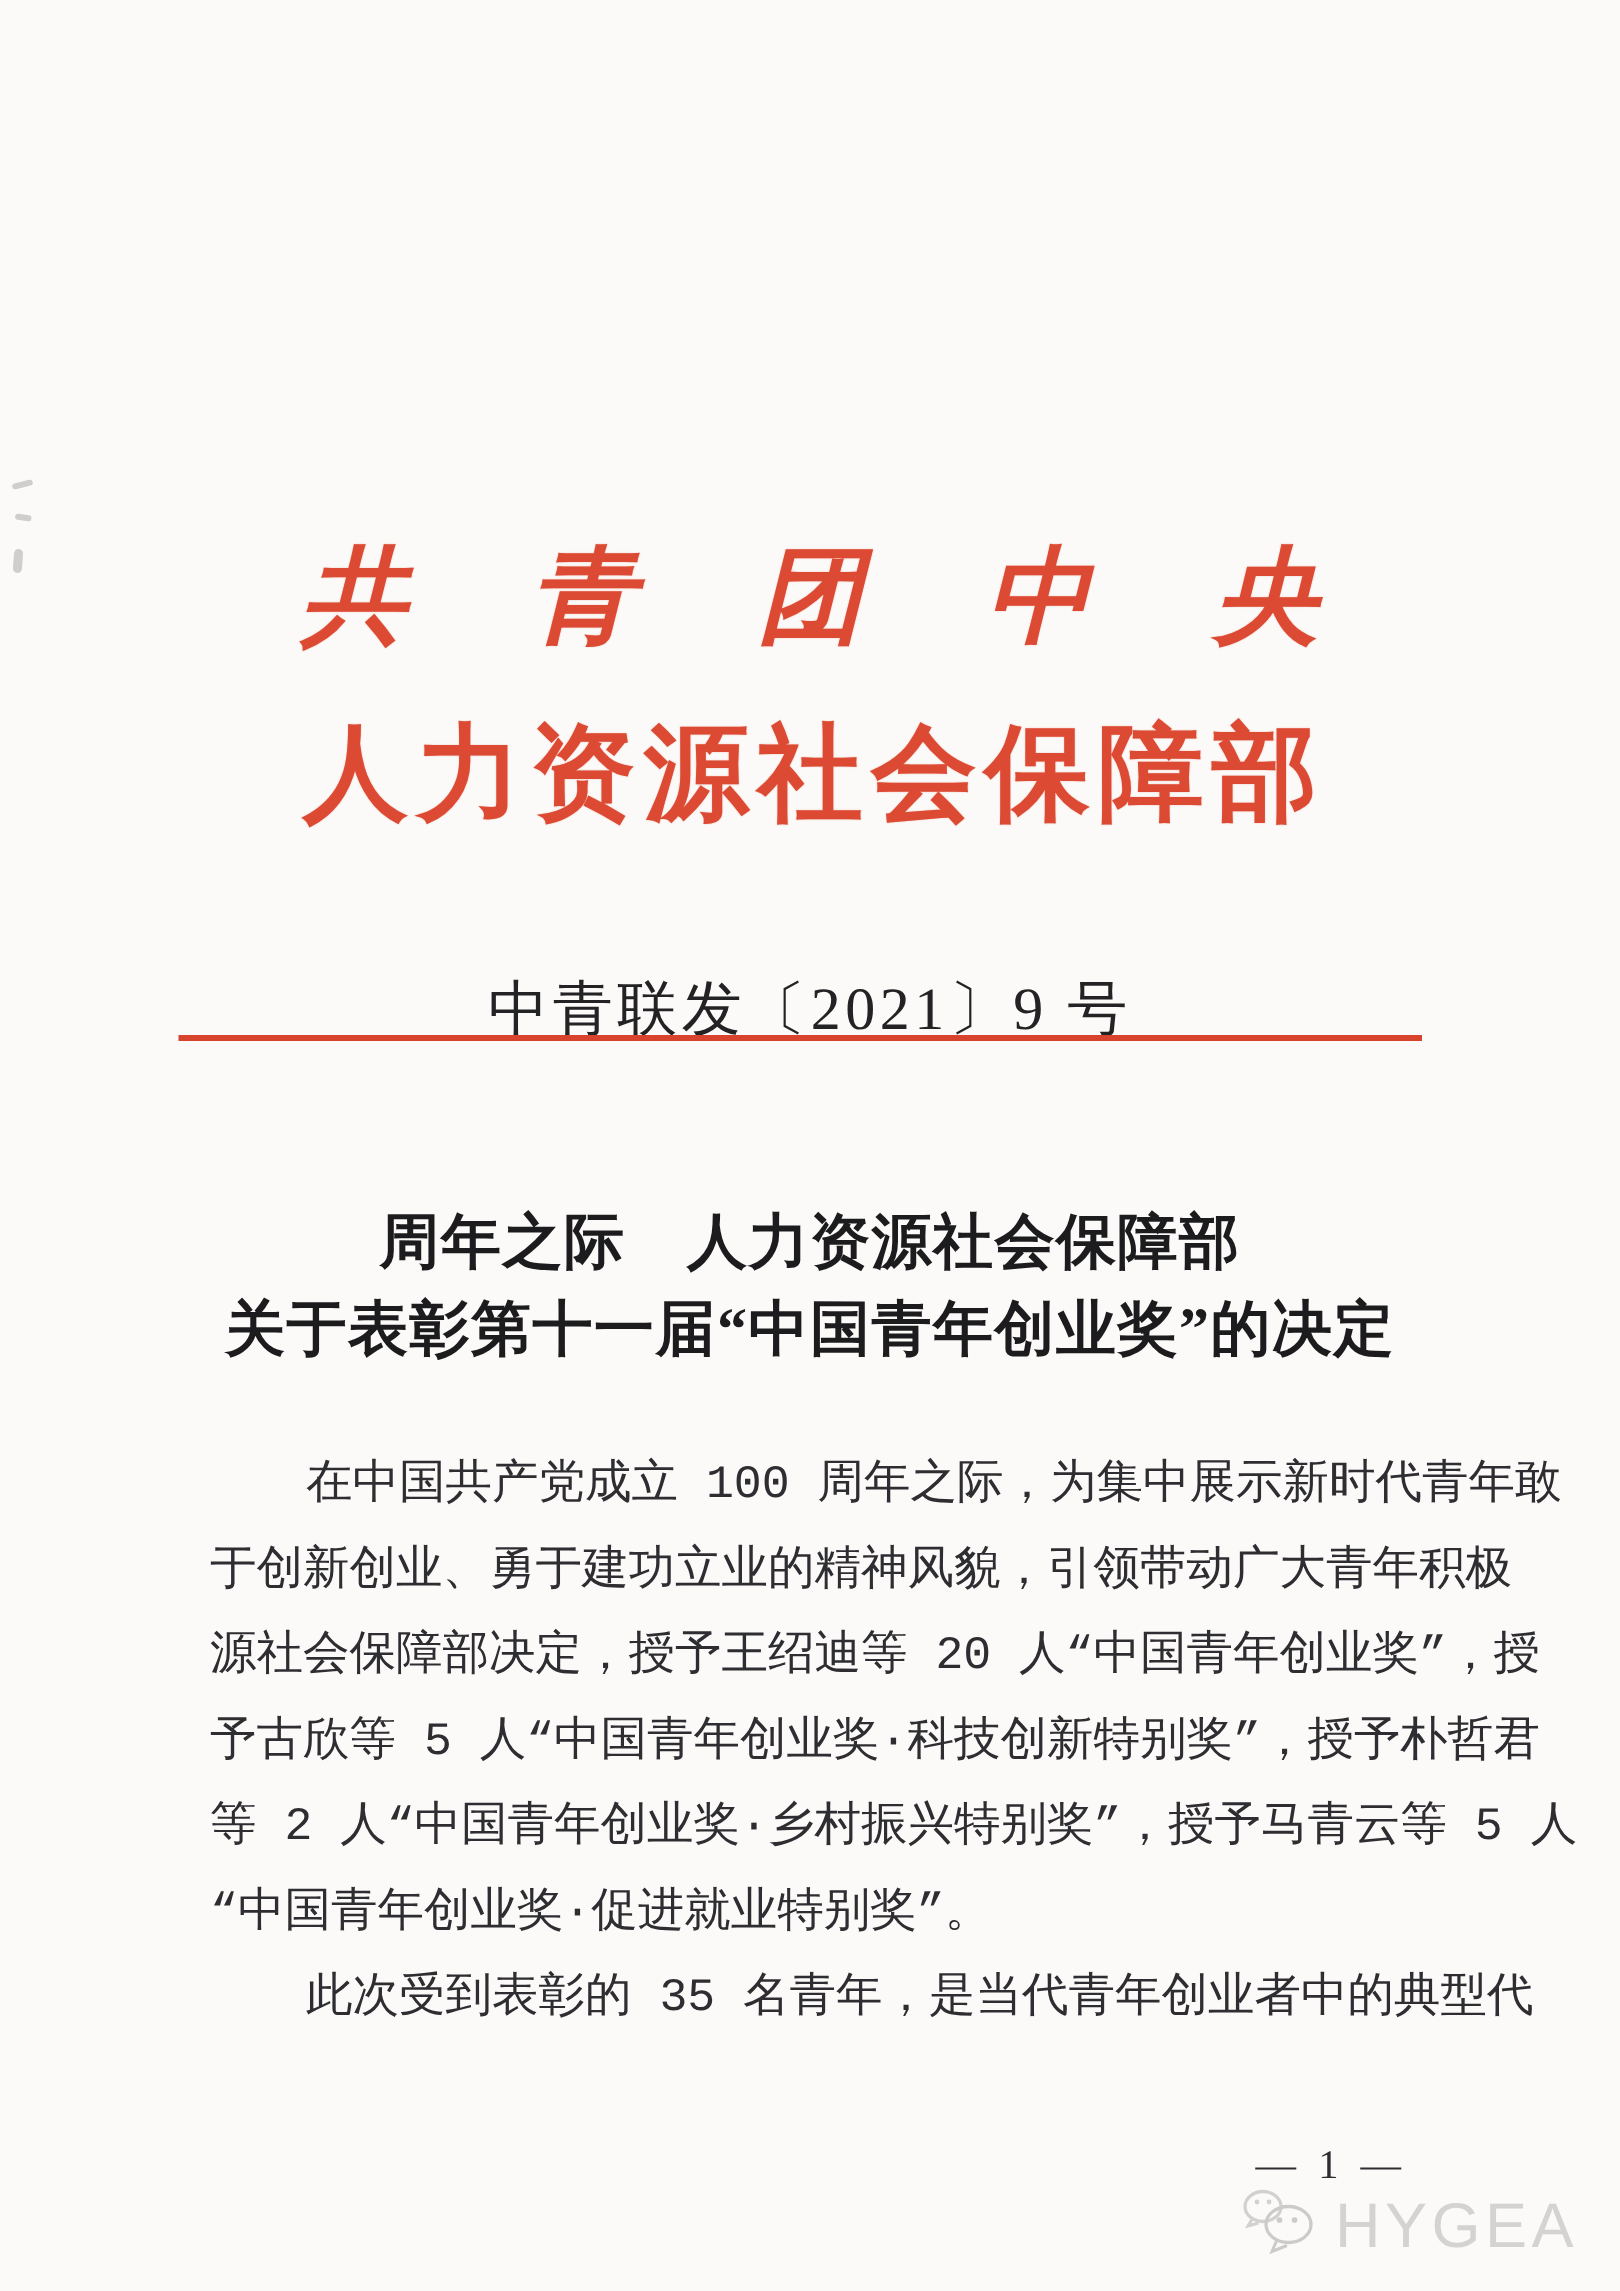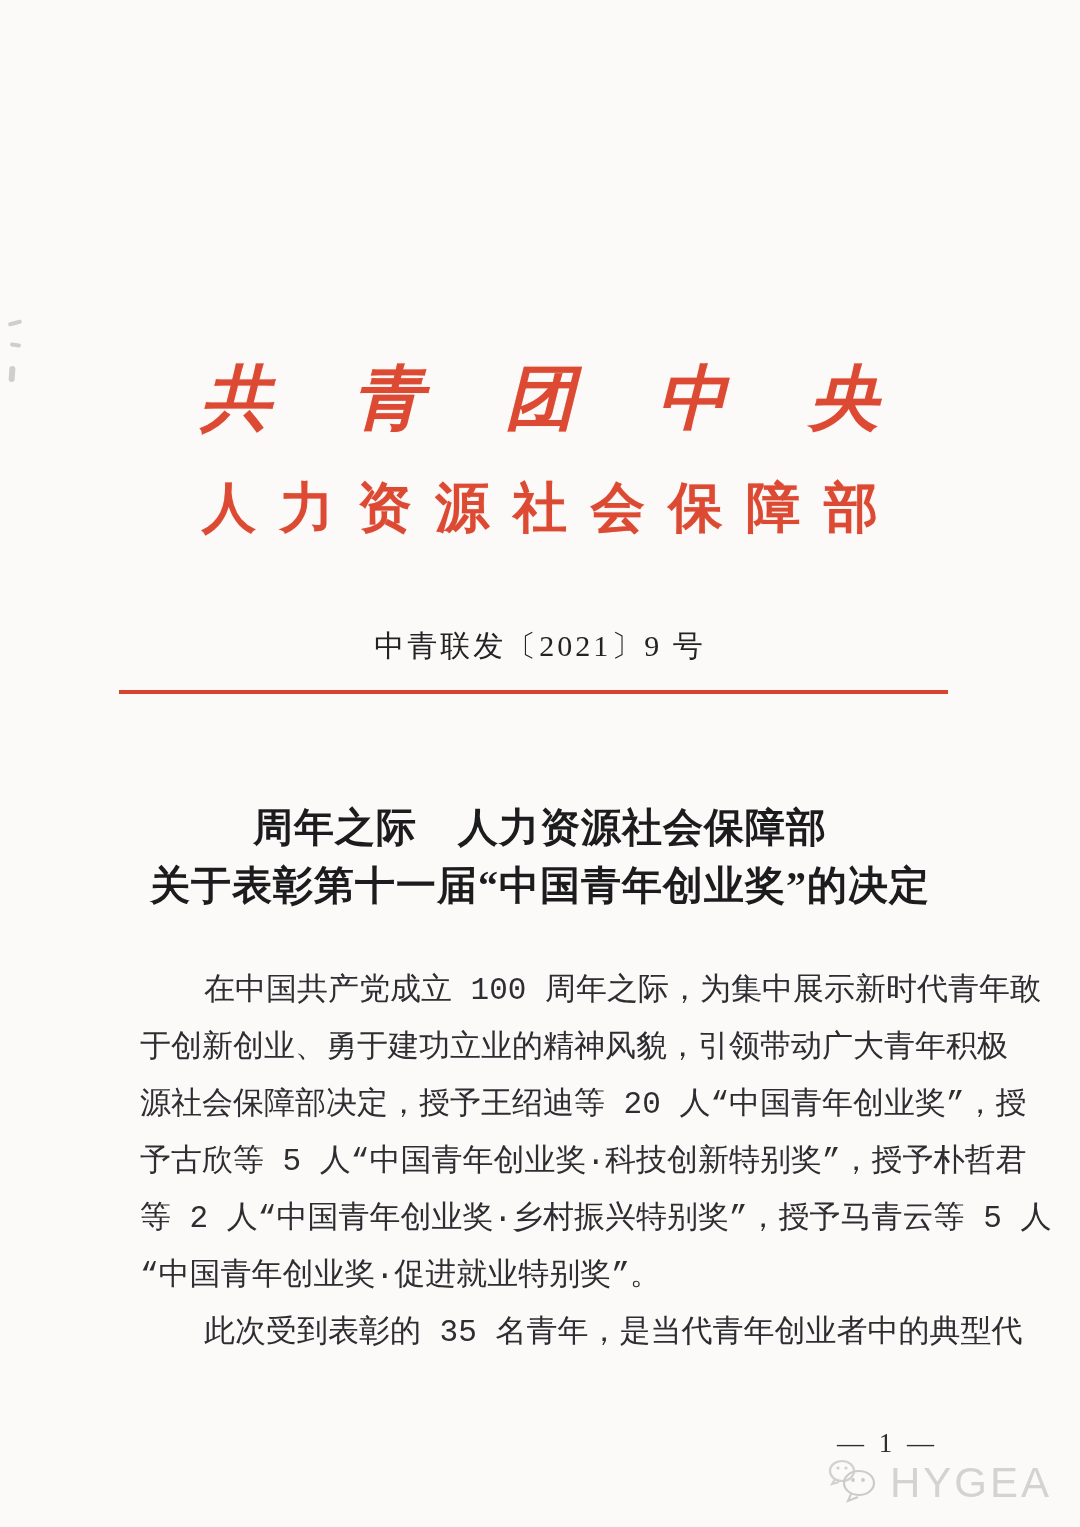--- a/index.html
+++ b/index.html
@@ -26,26 +26,26 @@
   .letterhead { position: absolute; top: 360px; left: 0; right: 0; }
   .org-line {
     color: #dc4a33;
     font-weight: bold;
     text-align: justify;
     text-align-last: justify;
     line-height: 1.12;
     text-shadow: 0 0 1px rgba(220,74,51,.45);
   }
   .org1 { width: 678px; margin: 0 auto; font-size: 70px; font-style: italic; }
-  .org2 { width: 676px; margin: 40px auto 16px; font-size: 54px; }
+  .org2 { width: 676px; margin: 40px auto 16px; font-size: 70px; }
 
   .doc-number {
-    position: absolute; top: 626px; left: 0; right: 0;
+    position: absolute; top: 645px; left: 0; right: 0;
     text-align: center;
-    font-size: 30px;
+    font-size: 40px;
     letter-spacing: 3px;
     color: #232325;
   }
 
   .red-rule {
     position: absolute; top: 690px; left: 119px;
     width: 829px; height: 4px;
     background: #d8432e;
   }
 

